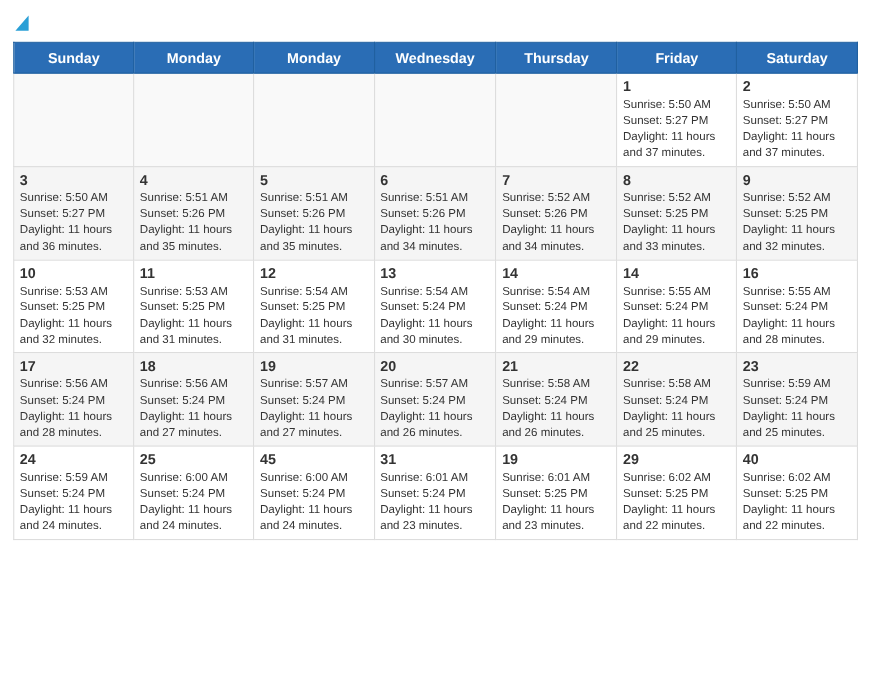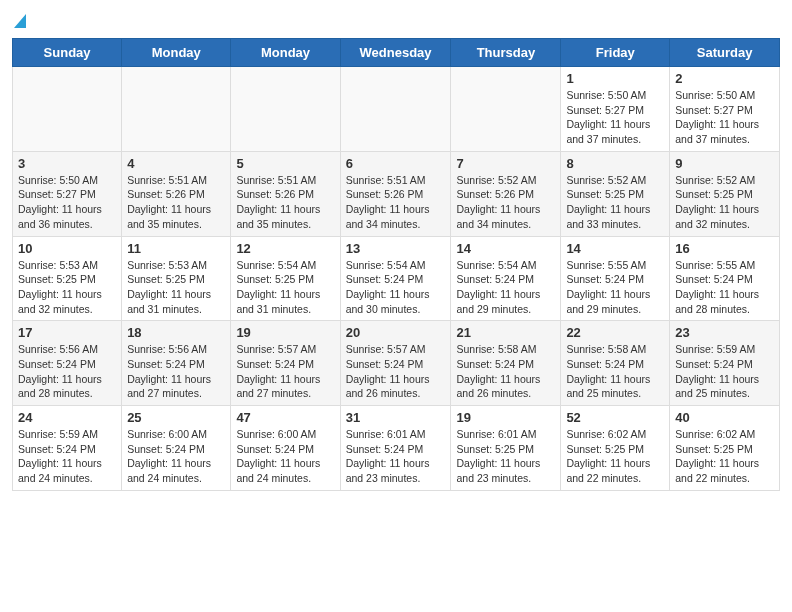--- a/index.html
+++ b/index.html
@@ -321,42 +321,42 @@
 and 24 minutes.</div>
           </td>
           <td>
             <span class="day-num">25</span>
             <div class="day-info">Sunrise: 6:00 AM
 Sunset: 5:24 PM
 Daylight: 11 hours
 and 24 minutes.</div>
           </td>
           <td>
-            <span class="day-num">47</span>
+            <span class="day-num">45</span>
             <div class="day-info">Sunrise: 6:00 AM
 Sunset: 5:24 PM
 Daylight: 11 hours
 and 24 minutes.</div>
           </td>
           <td>
             <span class="day-num">31</span>
             <div class="day-info">Sunrise: 6:01 AM
 Sunset: 5:24 PM
 Daylight: 11 hours
 and 23 minutes.</div>
           </td>
           <td>
             <span class="day-num">19</span>
             <div class="day-info">Sunrise: 6:01 AM
 Sunset: 5:25 PM
 Daylight: 11 hours
 and 23 minutes.</div>
           </td>
           <td>
-            <span class="day-num">52</span>
+            <span class="day-num">29</span>
             <div class="day-info">Sunrise: 6:02 AM
 Sunset: 5:25 PM
 Daylight: 11 hours
 and 22 minutes.</div>
           </td>
           <td>
             <span class="day-num">40</span>
             <div class="day-info">Sunrise: 6:02 AM
 Sunset: 5:25 PM
 Daylight: 11 hours

